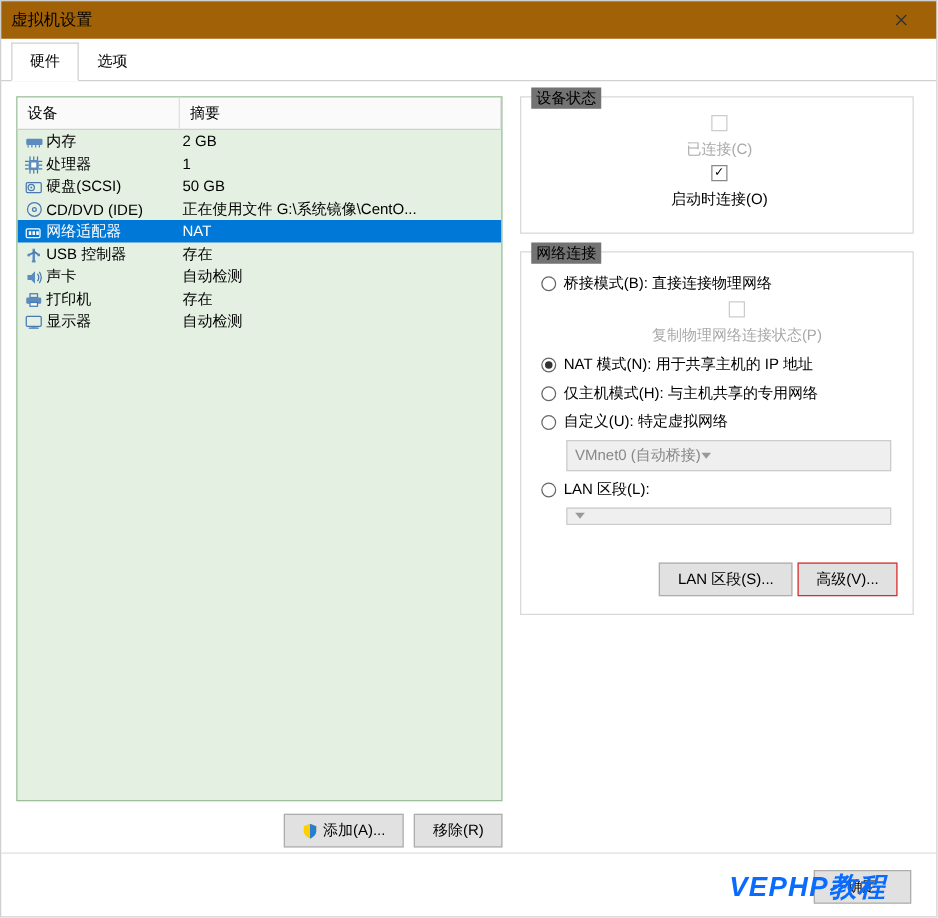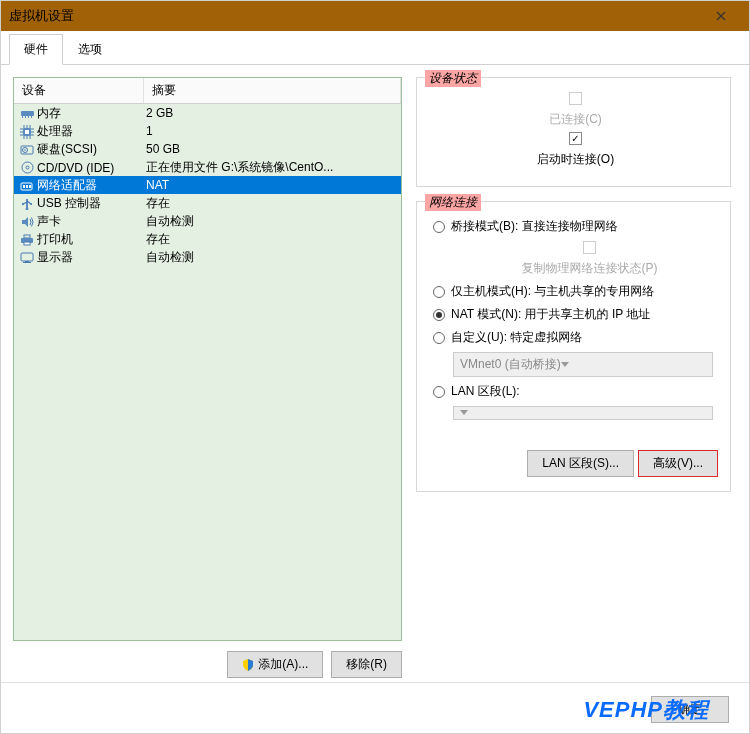--- a/index.html
+++ b/index.html
@@ -21,21 +21,21 @@
 .table-body { }
 .row { display: flex; align-items: center; height: 18px; cursor: pointer; }
 .row.selected { background: #0078d7; color: #fff; }
 .row .icon { width: 20px; height: 16px; display: inline-flex; align-items: center; justify-content: center; margin-left: 3px; }
 .row .cell1 { width: 130px; display: flex; align-items: flex-end; overflow: hidden; white-space: nowrap; }
 .row .cell2 { flex: 1; padding-left: 2px; overflow: hidden; white-space: nowrap; text-overflow: ellipsis; }
 .left-buttons { display: flex; justify-content: flex-end; gap: 8px; margin-top: 10px; }
 .btn { background: #e1e1e1; border: 1px solid #adadad; padding: 4px 14px; cursor: pointer; display: inline-flex; align-items: center; gap: 4px; }
 .right-panel { flex: 1; padding-right: 6px; }
 .fieldset { border: 1px solid #d8d8d8; margin-bottom: 14px; padding: 10px 12px 14px 12px; position: relative; }
-.fieldset-legend { position: absolute; top: -8px; left: 8px; background: #fca5a5; padding: 0 4px; font-style: italic; }
+.fieldset-legend { position: absolute; top: -8px; left: 8px; background: #737373; padding: 0 4px; }
 .checkbox-row { display: flex; align-items: center; gap: 6px; margin: 4px 0 4px 4px; flex-direction: column; }
 .checkbox { width: 13px; height: 13px; border: 1px solid #888; display: inline-flex; align-items: center; justify-content: center; font-size: 10px; line-height: 1; }
 .checkbox.disabled { border-color: #ccc; color: #ccc; }
 .checkbox.disabled + span { color: #aaa; }
 .radio-row { display: flex; align-items: center; gap: 6px; margin: 6px 0 6px 4px; }
 .radio { width: 12px; height: 12px; border: 1px solid #666; border-radius: 50%; display: inline-flex; align-items: center; justify-content: center; }
 .radio.checked::after { content: ""; width: 6px; height: 6px; background: #333; border-radius: 50%; }
 .sub-check { margin-left: 32px; }
 .select-box { margin: 6px 0 6px 24px; background: #efefef; border: 1px solid #ccc; padding: 3px 6px; color: #888; display: flex; align-items: center; width: 260px; }
 .right-buttons { display: flex; justify-content: flex-end; gap: 4px; margin-top: 30px; }
@@ -225,26 +225,26 @@
         <div class="fieldset-legend">网络连接</div>
         <div class="radio-row">
           <span class="radio"></span>
           <span>桥接模式(B): 直接连接物理网络</span>
         </div>
         <div class="checkbox-row sub-check">
           <span class="checkbox disabled"></span>
           <span>复制物理网络连接状态(P)</span>
         </div>
         <div class="radio-row">
-          <span class="radio"></span>
-          <span>仅主机模式(H): 与主机共享的专用网络</span>
-        </div>
-        <div class="radio-row">
           <span class="radio checked"></span>
           <span>NAT 模式(N): 用于共享主机的 IP 地址</span>
+        </div>
+        <div class="radio-row">
+          <span class="radio"></span>
+          <span>仅主机模式(H): 与主机共享的专用网络</span>
         </div>
         <div class="radio-row">
           <span class="radio"></span>
           <span>自定义(U): 特定虚拟网络</span>
         </div>
         <div class="select-box">
           <span>VMnet0 (自动桥接)</span>
           <svg width="8" height="6" viewBox="0 0 8 6">
               <path d="M0 0 L4 5 L8 0 Z" fill="#999"></path>
             </svg>

